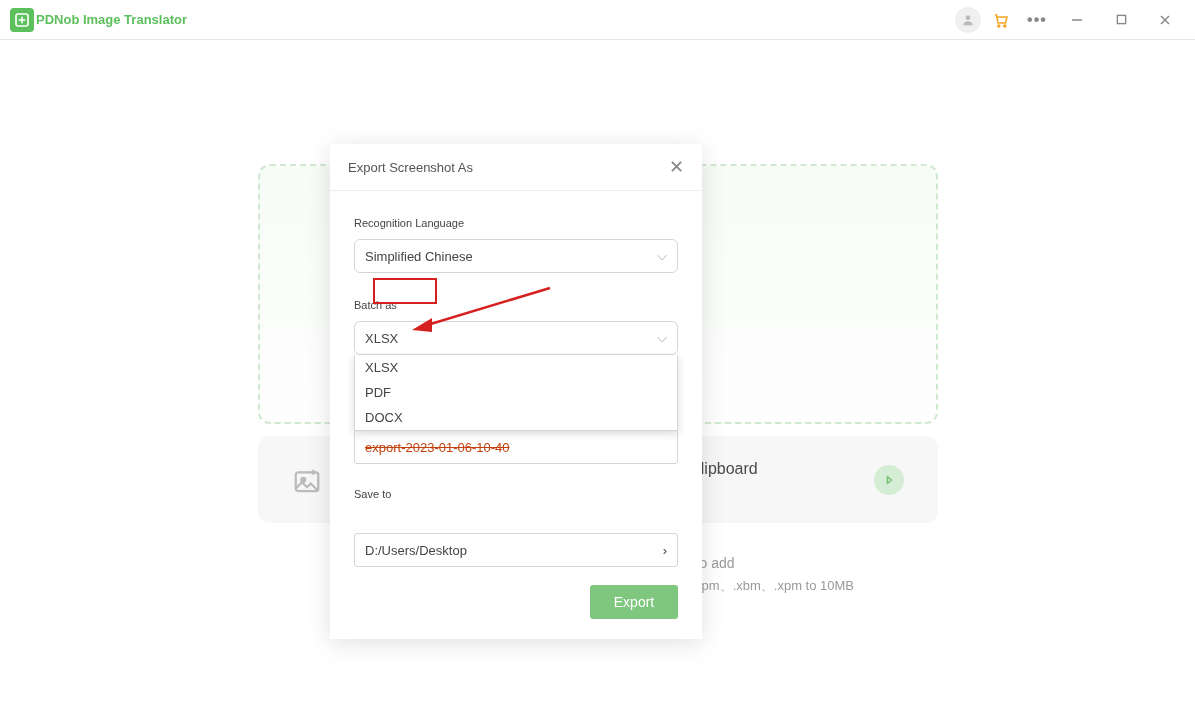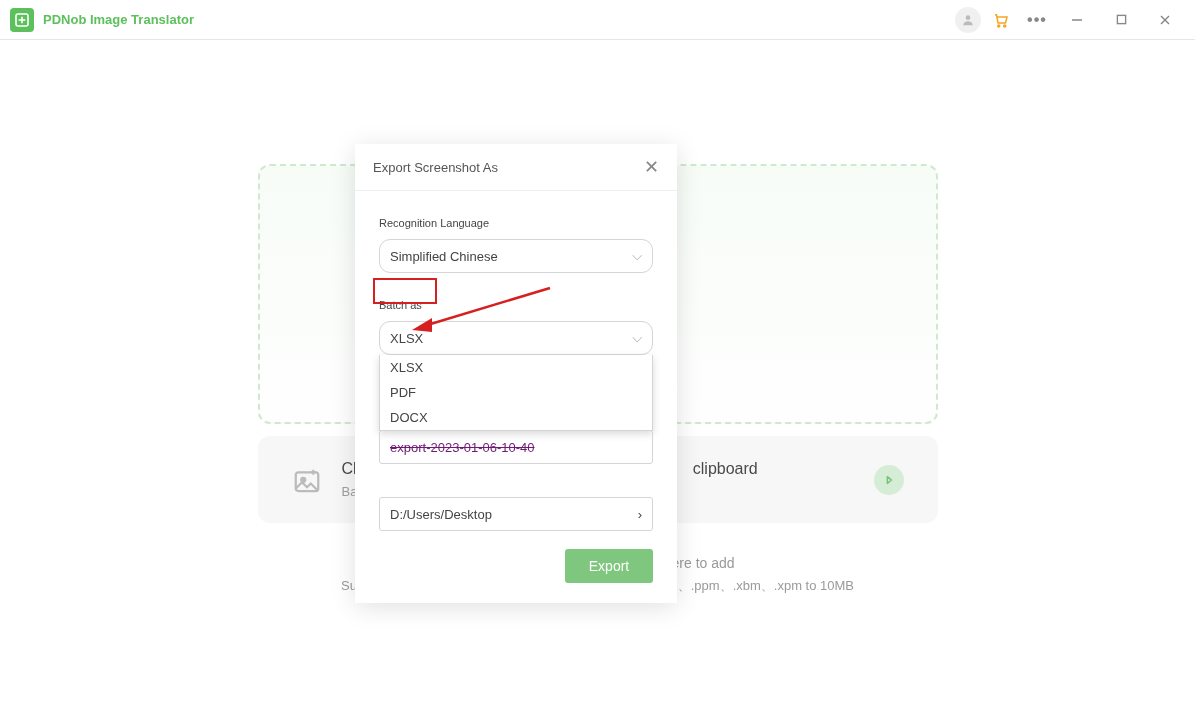--- a/index.html
+++ b/index.html
@@ -1,20 +1,20 @@
 <!DOCTYPE html>
 <html><head>
 <meta charset="utf-8">
 <style>
   * { box-sizing: border-box; margin: 0; padding: 0; font-family: -apple-system, BlinkMacSystemFont, "Segoe UI", Arial, sans-serif; }
   body { width: 1195px; height: 712px; background: #fff; position: relative; overflow: hidden; }
 
   
   .titlebar { height: 40px; display: flex; align-items: center; padding: 0 10px; border-bottom: 1px solid #e6e6e6; justify-content: space-between; }
-  .titlebar-left { display: flex; align-items: center; gap: 9px; justify-content: center; }
+  .titlebar-left { display: flex; align-items: center; gap: 2px; justify-content: center; }
   .app-logo { width: 24px; height: 24px; background: #5cc05c; border-radius: 4px; display: flex; align-items: center; justify-content: center; }
   .app-logo svg { width: 16px; height: 16px; }
   .app-title { font-size: 13px; font-weight: 600; color: #5cc05c; }
   .titlebar-right { display: flex; align-items: center; gap: 4px; }
   .tb-icon { width: 32px; height: 32px; display: flex; align-items: center; justify-content: center; color: #bbb; border-radius: 4px; }
   .tb-icon.user { background: #f0f0f0; border-radius: 50%; width: 26px; height: 26px; }
   .tb-icon.cart { color: #f5a623; }
   .win-btn { width: 40px; height: 32px; display: flex; align-items: center; justify-content: center; color: #888; }
 
   
@@ -26,28 +26,28 @@
   .lower-left { display: flex; gap: 20px; align-items: flex-start; }
   .img-icon { width: 30px; height: 30px; color: #bbb; margin-top: 6px; }
   .lower-text-main { font-size: 16px; color: #4a4a4a; }
   .lower-text-sub { font-size: 13px; color: #9e9e9e; margin-top: 6px; }
   .round-play { width: 30px; height: 30px; border-radius: 50%; background: #d5ecd5; display: flex; align-items: center; justify-content: center; color: #7ac07a; }
 
   .hint-1 { margin-top: 32px; font-size: 14px; color: #9a9a9a; }
   .hint-2 { margin-top: 6px; font-size: 13px; color: #9a9a9a; }
 
   
-  .modal { position: absolute; left: 355px; top: 144px; width: 322px; background: #fff; box-shadow: 0 4px 24px rgba(0,0,0,0.12); }
+  .modal { position: absolute; left: 330px; top: 144px; width: 372px; background: #fff; box-shadow: 0 4px 24px rgba(0,0,0,0.12); }
   .modal-header { display: flex; justify-content: space-between; align-items: center; padding: 12px 18px; border-bottom: 1px solid #eee; }
   .modal-title { font-size: 13px; color: #555; }
   .modal-close { color: #888; font-size: 18px; cursor: pointer; }
   .modal-body { padding: 18px 24px 18px 24px; }
   .field-label { font-size: 11px; color: #444; margin-bottom: 10px; margin-top: 12px; }
   .field-label.first { margin-top: 8px; }
-  .select { border: 1px solid #d5d5d5; border-radius: 11px; height: 34px; display: flex; align-items: center; justify-content: space-between; padding: 0 10px; font-size: 13px; color: #444; background: #fff; }
+  .select { border: 1px solid #d5d5d5; border-radius: 6px; height: 34px; display: flex; align-items: center; justify-content: space-between; padding: 0 10px; font-size: 13px; color: #444; background: #fff; }
   .select .chev { color: #aaa; }
   .dropdown { border: 1px solid #d5d5d5; border-top: none; box-shadow: 0 3px 8px rgba(0,0,0,0.15); background: #fff; }
   .dropdown-item { padding: 5px 10px; font-size: 13px; color: #444; }
   .filename-field { border: 1px solid #d5d5d5; border-radius: 3px; height: 34px; display: flex; align-items: center; padding: 0 10px; font-size: 13px; color: #444; margin-top: -1px; }
   .saveto { border: 1px solid #d5d5d5; border-radius: 3px; height: 34px; display: flex; align-items: center; justify-content: space-between; padding: 0 10px; font-size: 13px; color: #444; margin-top: 33px; }
   .modal-footer { display: flex; justify-content: flex-end; padding: 0 24px 20px 24px; }
   .export-btn { background: #7fc77f; color: #fff; border: none; border-radius: 3px; width: 88px; height: 34px; font-size: 14px; }
 
   
   .red-box { position: absolute; border: 2px solid #d62020; }
@@ -149,23 +149,24 @@
     <div class="select">
       <span>XLSX</span>
       <span class="chev">⌵</span>
     </div>
     <div class="dropdown">
       <div class="dropdown-item">XLSX</div>
       <div class="dropdown-item">PDF</div>
       <div class="dropdown-item">DOCX</div>
     </div>
     <div class="filename-field">
-      <span style="text-decoration:line-through;color:#701a75">export-2023-01-06-10-40</span>
+      <span style="text-decoration:line-through;color:#c2410c">export-2023-01-06-10-40</span>
     </div>
 
+    <div class="field-label" style="margin-top:24px">Save to</div>
     <div class="saveto">
       <span>D:/Users/Desktop</span>
       <span class="chev">›</span>
     </div>
   </div>
   <div class="modal-footer">
     <button class="export-btn">Export</button>
   </div>
 </div>
 

